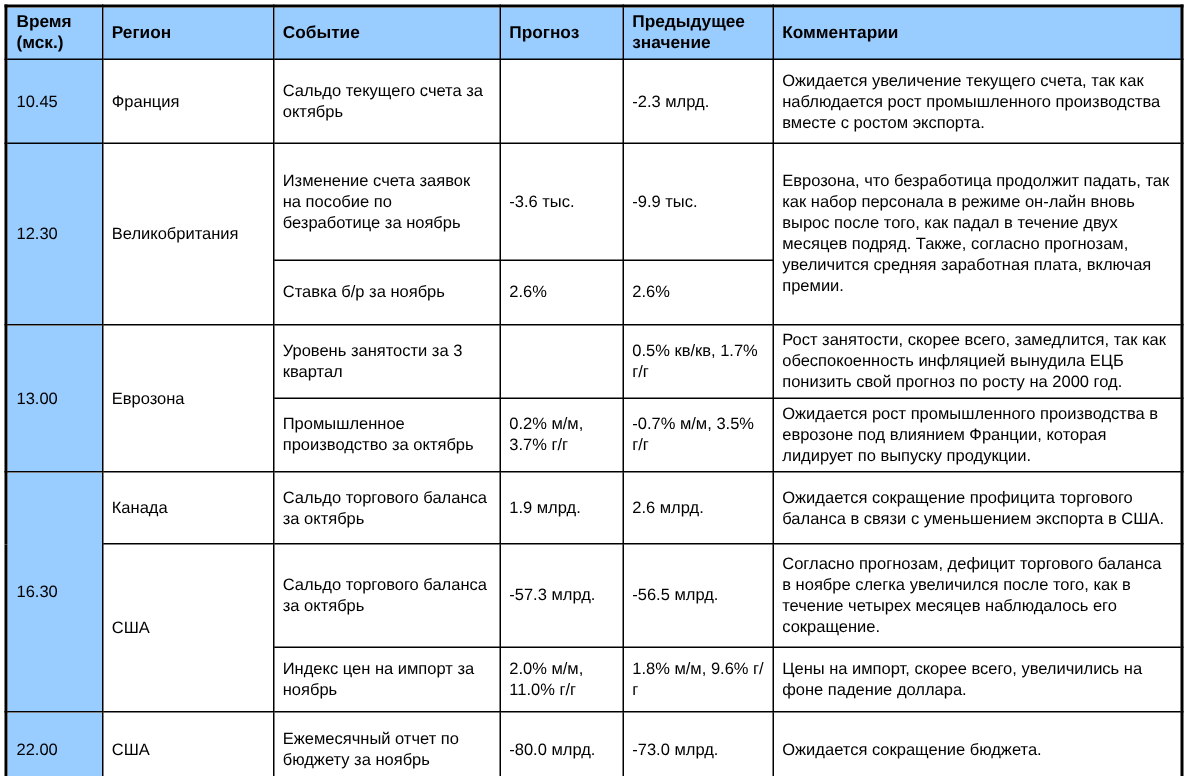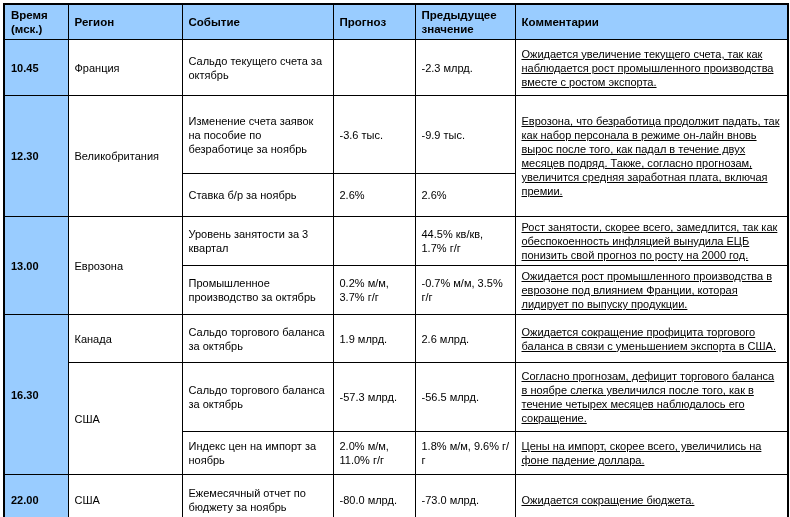--- a/index.html
+++ b/index.html
@@ -29,26 +29,24 @@
     overflow: hidden;
   }
   table.calendar th {
     background: #99CCFF;
     font-weight: bold;
     font-size: 11.5px;
   }
   td.time-cell {
     background: #99CCFF;
     padding-left: 9px;
-    font-weight: bold;
   }
   td.comment-cell {
     padding-left: 7px;
     padding-right: 6px;
-    text-decoration: underline;
   }
 </style>
 </head>
 <body>
 
 <div class="calendar-wrap">
   <table class="calendar">
     <colgroup>
       <col style="width:64px">
       <col style="width:114px">
@@ -89,21 +87,21 @@
       <td>Ставка б/р за ноябрь</td>
       <td>2.6%</td>
       <td>2.6%</td>
     </tr>
 
     <tr style="height:40px">
       <td class="time-cell" rowspan="2">13.00</td>
       <td rowspan="2">Еврозона</td>
       <td>Уровень занятости за 3 квартал</td>
       <td></td>
-      <td>44.5% кв/кв, 1.7% г/г</td>
+      <td>0.5% кв/кв, 1.7% г/г</td>
       <td class="comment-cell">Рост занятости, скорее всего, замедлится, так как обеспокоенность инфляцией вынудила ЕЦБ понизить свой прогноз по росту на 2000 год.</td>
     </tr>
     <tr style="height:45px">
       <td>Промышленное производство за октябрь</td>
       <td>0.2% м/м, 3.7% г/г</td>
       <td>-0.7% м/м, 3.5% г/г</td>
       <td class="comment-cell">Ожидается рост промышленного производства в еврозоне под влиянием Франции, которая лидирует по выпуску продукции.</td>
     </tr>
 
     <tr style="height:48px">

